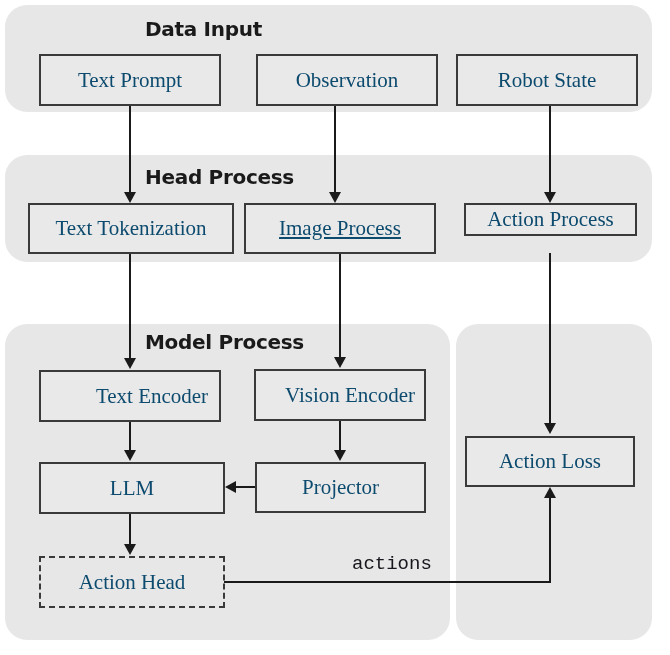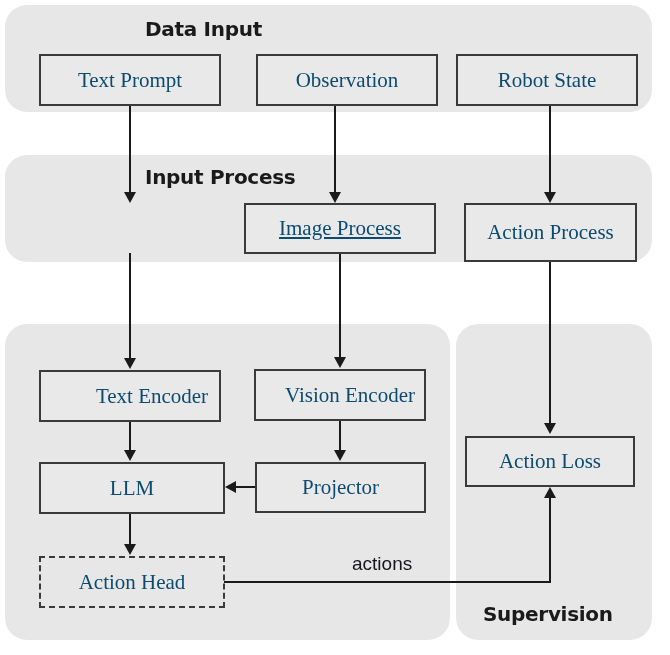--- a/index.html
+++ b/index.html
@@ -76,39 +76,39 @@
   .arrowhead-left {
     position: absolute;
     width: 0;
     height: 0;
     border-top: 6px solid transparent;
     border-bottom: 6px solid transparent;
     border-right: 11px solid #1a1a1a;
   }
   .edge-label {
     position: absolute;
-    font-family: Liberation Sans, sans-serif;
+    font-family: Liberation Mono, monospace;
     font-size: 19px;
     color: #16161c;
     white-space: nowrap;
   }
 </style>
 </head>
 <body>
 
 <div id="canvas">
 
   <div class="panel" style="left:5px; top:5px; width:647px; height:107px;"></div>
   <div class="panel" style="left:5px; top:155px; width:647px; height:107px;"></div>
   <div class="panel" style="left:5px; top:324px; width:445px; height:316px;"></div>
   <div class="panel" style="left:456px; top:324px; width:196px; height:316px;"></div>
 
   <div class="panel-title" style="left:145px; top:17px;">Data Input</div>
-  <div class="panel-title" style="left:145px; top:165px;">Input Process</div>
-  <div class="panel-title" style="left:483px; top:602px;">Supervision</div>
+  <div class="panel-title" style="left:145px; top:165px;">Head Process</div>
+  <div class="panel-title" style="left:145px; top:330px;">Model Process</div>
 
   <div class="vline" style="left:129px; top:105px; height:88px;"></div>
   <div class="arrowhead-down" style="left:124px; top:192px;"></div>
 
   <div class="vline" style="left:334px; top:105px; height:88px;"></div>
   <div class="arrowhead-down" style="left:329px; top:192px;"></div>
 
   <div class="vline" style="left:549px; top:105px; height:88px;"></div>
   <div class="arrowhead-down" style="left:544px; top:192px;"></div>
 
@@ -141,24 +141,27 @@
   <div class="node" style="left:39px; top:54px; width:182px; height:52px;">
     <span>Text Prompt</span>
   </div>
   <div class="node" style="left:244px; top:54px; width:182px; height:52px;margin-left:12px;">
     <span>Observation</span>
   </div>
   <div class="node" style="left:456px; top:54px; width:182px; height:52px;">
     <span>Robot State</span>
   </div>
 
+  <div class="node" style="left:28px; top:203px; width:206px; height:51px;">
+    <span>Text Tokenization</span>
+  </div>
   <div class="node" style="left:244px; top:203px; width:192px; height:51px;text-decoration:underline;">
     <span>Image Process</span>
   </div>
-  <div class="node" style="left:464px; top:203px; width:173px; height:59px;">
+  <div class="node" style="left:464px; top:203px; width:173px; height:33px;">
     <span>Action Process</span>
   </div>
 
   <div class="node" style="left:39px; top:370px; width:182px; height:52px;padding-left:44px;">
     <span>Text Encoder</span>
   </div>
   <div class="node" style="left:254px; top:369px; width:172px; height:52px;padding-left:20px;">
     <span>Vision Encoder</span>
   </div>
 

